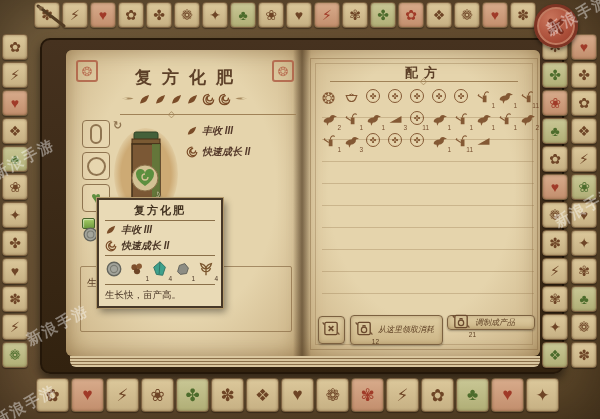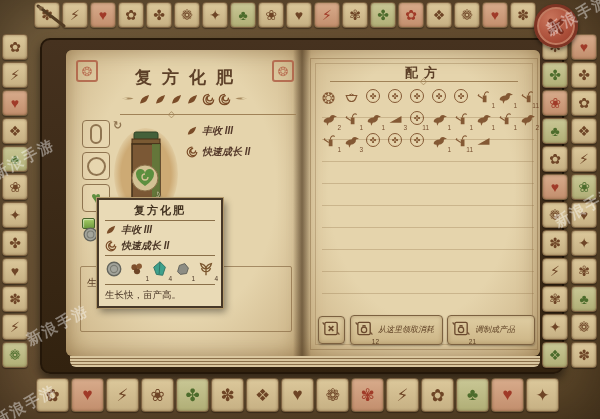--- a/index.html
+++ b/index.html
@@ -673,21 +673,21 @@
 </div>
 <div class="pbtn" style="left:350px;top:315px;width:93px;height:30px;">
   <span class="scroll-wrap"><svg viewBox="0 0 20 20">
         <rect x="3" y="4" width="13" height="13" rx="1.5" fill="none" stroke="#6b4a2e" stroke-width="1.4"></rect>
         <path d="M3 6 q-2 0 -2 -2 M16 15 q2 0 2 2" stroke="#6b4a2e" fill="none" stroke-width="1.2"></path>
         <circle cx="9.5" cy="12" r="2.8" fill="none" stroke="#6b4a2e" stroke-width="1.3"></circle>
         <path d="M8.4 9.6 v-2.2 h2.2 v2.2" stroke="#6b4a2e" fill="none" stroke-width="1.1"></path>
       </svg><span class="badge">12</span></span>
   <span class="blabel">从这里领取消耗</span>
 </div>
-<div class="pbtn" style="left:447px;top:315px;width:88px;height:30px;">
+<div class="pbtn" style="left:447px;top:315px;width:88px;height:15px;">
   <span class="scroll-wrap"><svg viewBox="0 0 20 20">
         <rect x="3" y="4" width="13" height="13" rx="1.5" fill="none" stroke="#6b4a2e" stroke-width="1.4"></rect>
         <path d="M3 6 q-2 0 -2 -2 M16 15 q2 0 2 2" stroke="#6b4a2e" fill="none" stroke-width="1.2"></path>
         <circle cx="9.5" cy="12" r="2.8" fill="none" stroke="#6b4a2e" stroke-width="1.3"></circle>
         <path d="M8.4 9.6 v-2.2 h2.2 v2.2" stroke="#6b4a2e" fill="none" stroke-width="1.1"></path>
       </svg><span class="badge">21</span></span>
   <span class="blabel">调制成产品</span>
 </div>
 
 <div id="close-btn">

